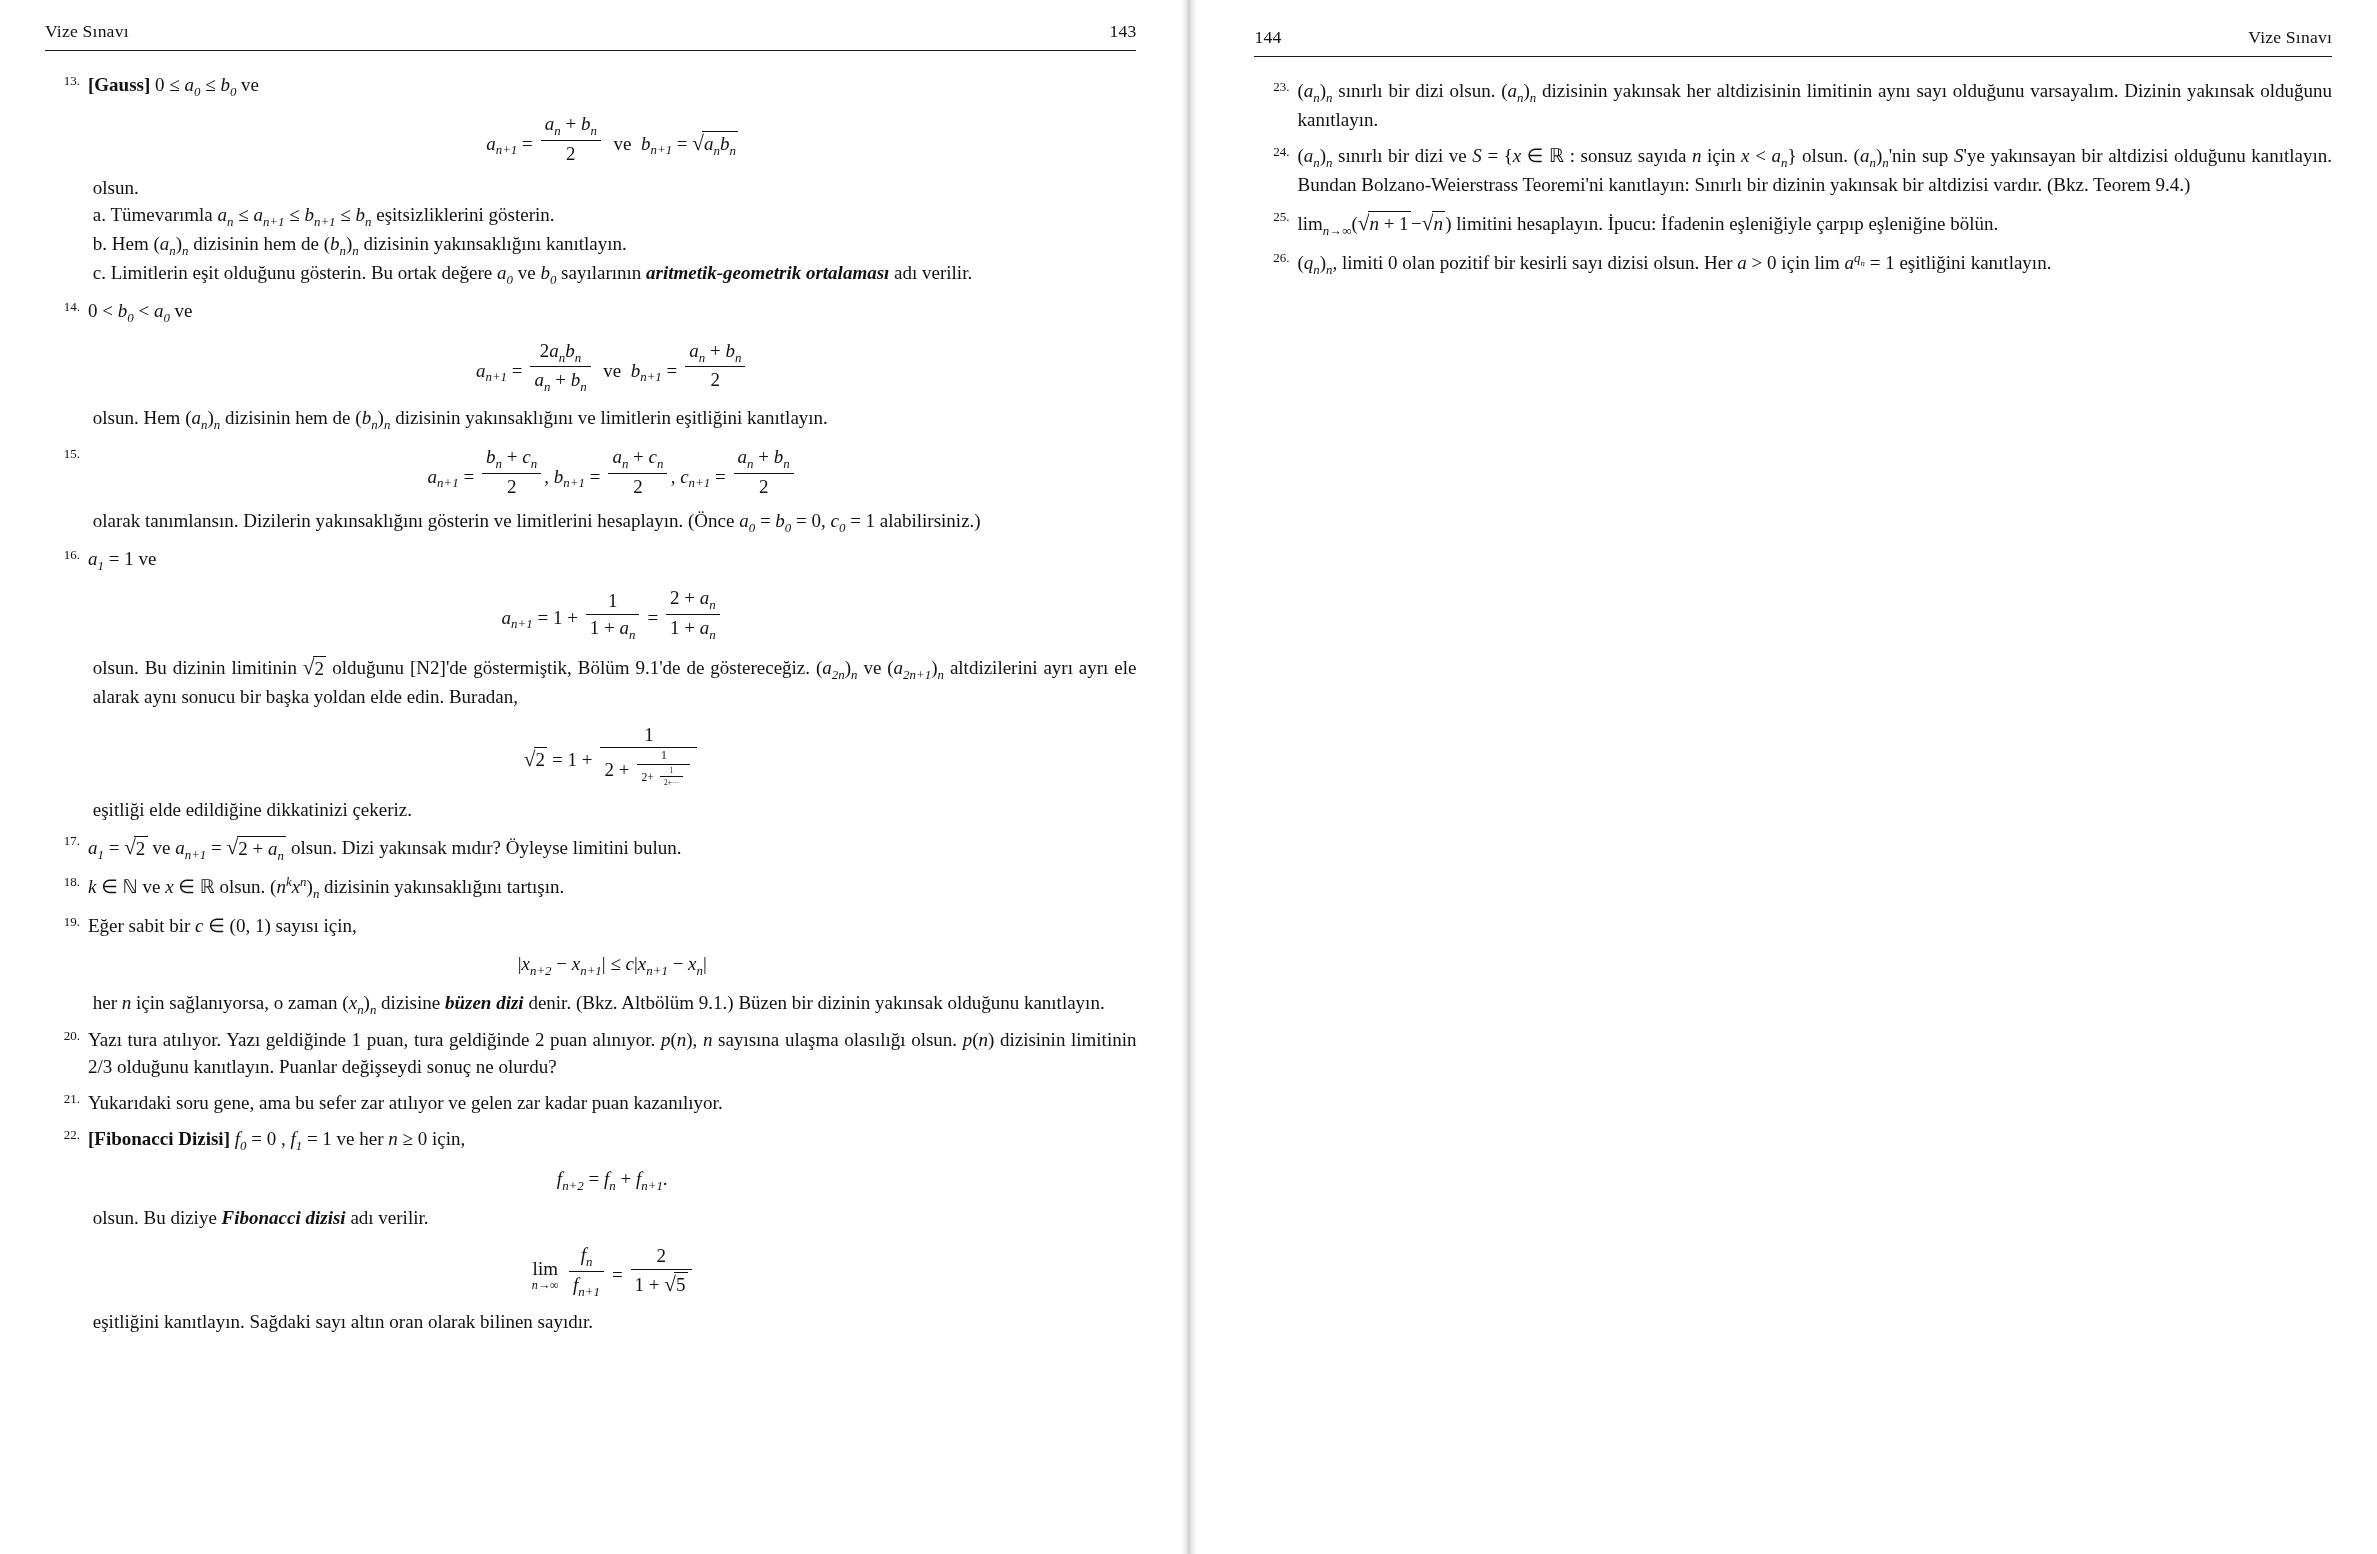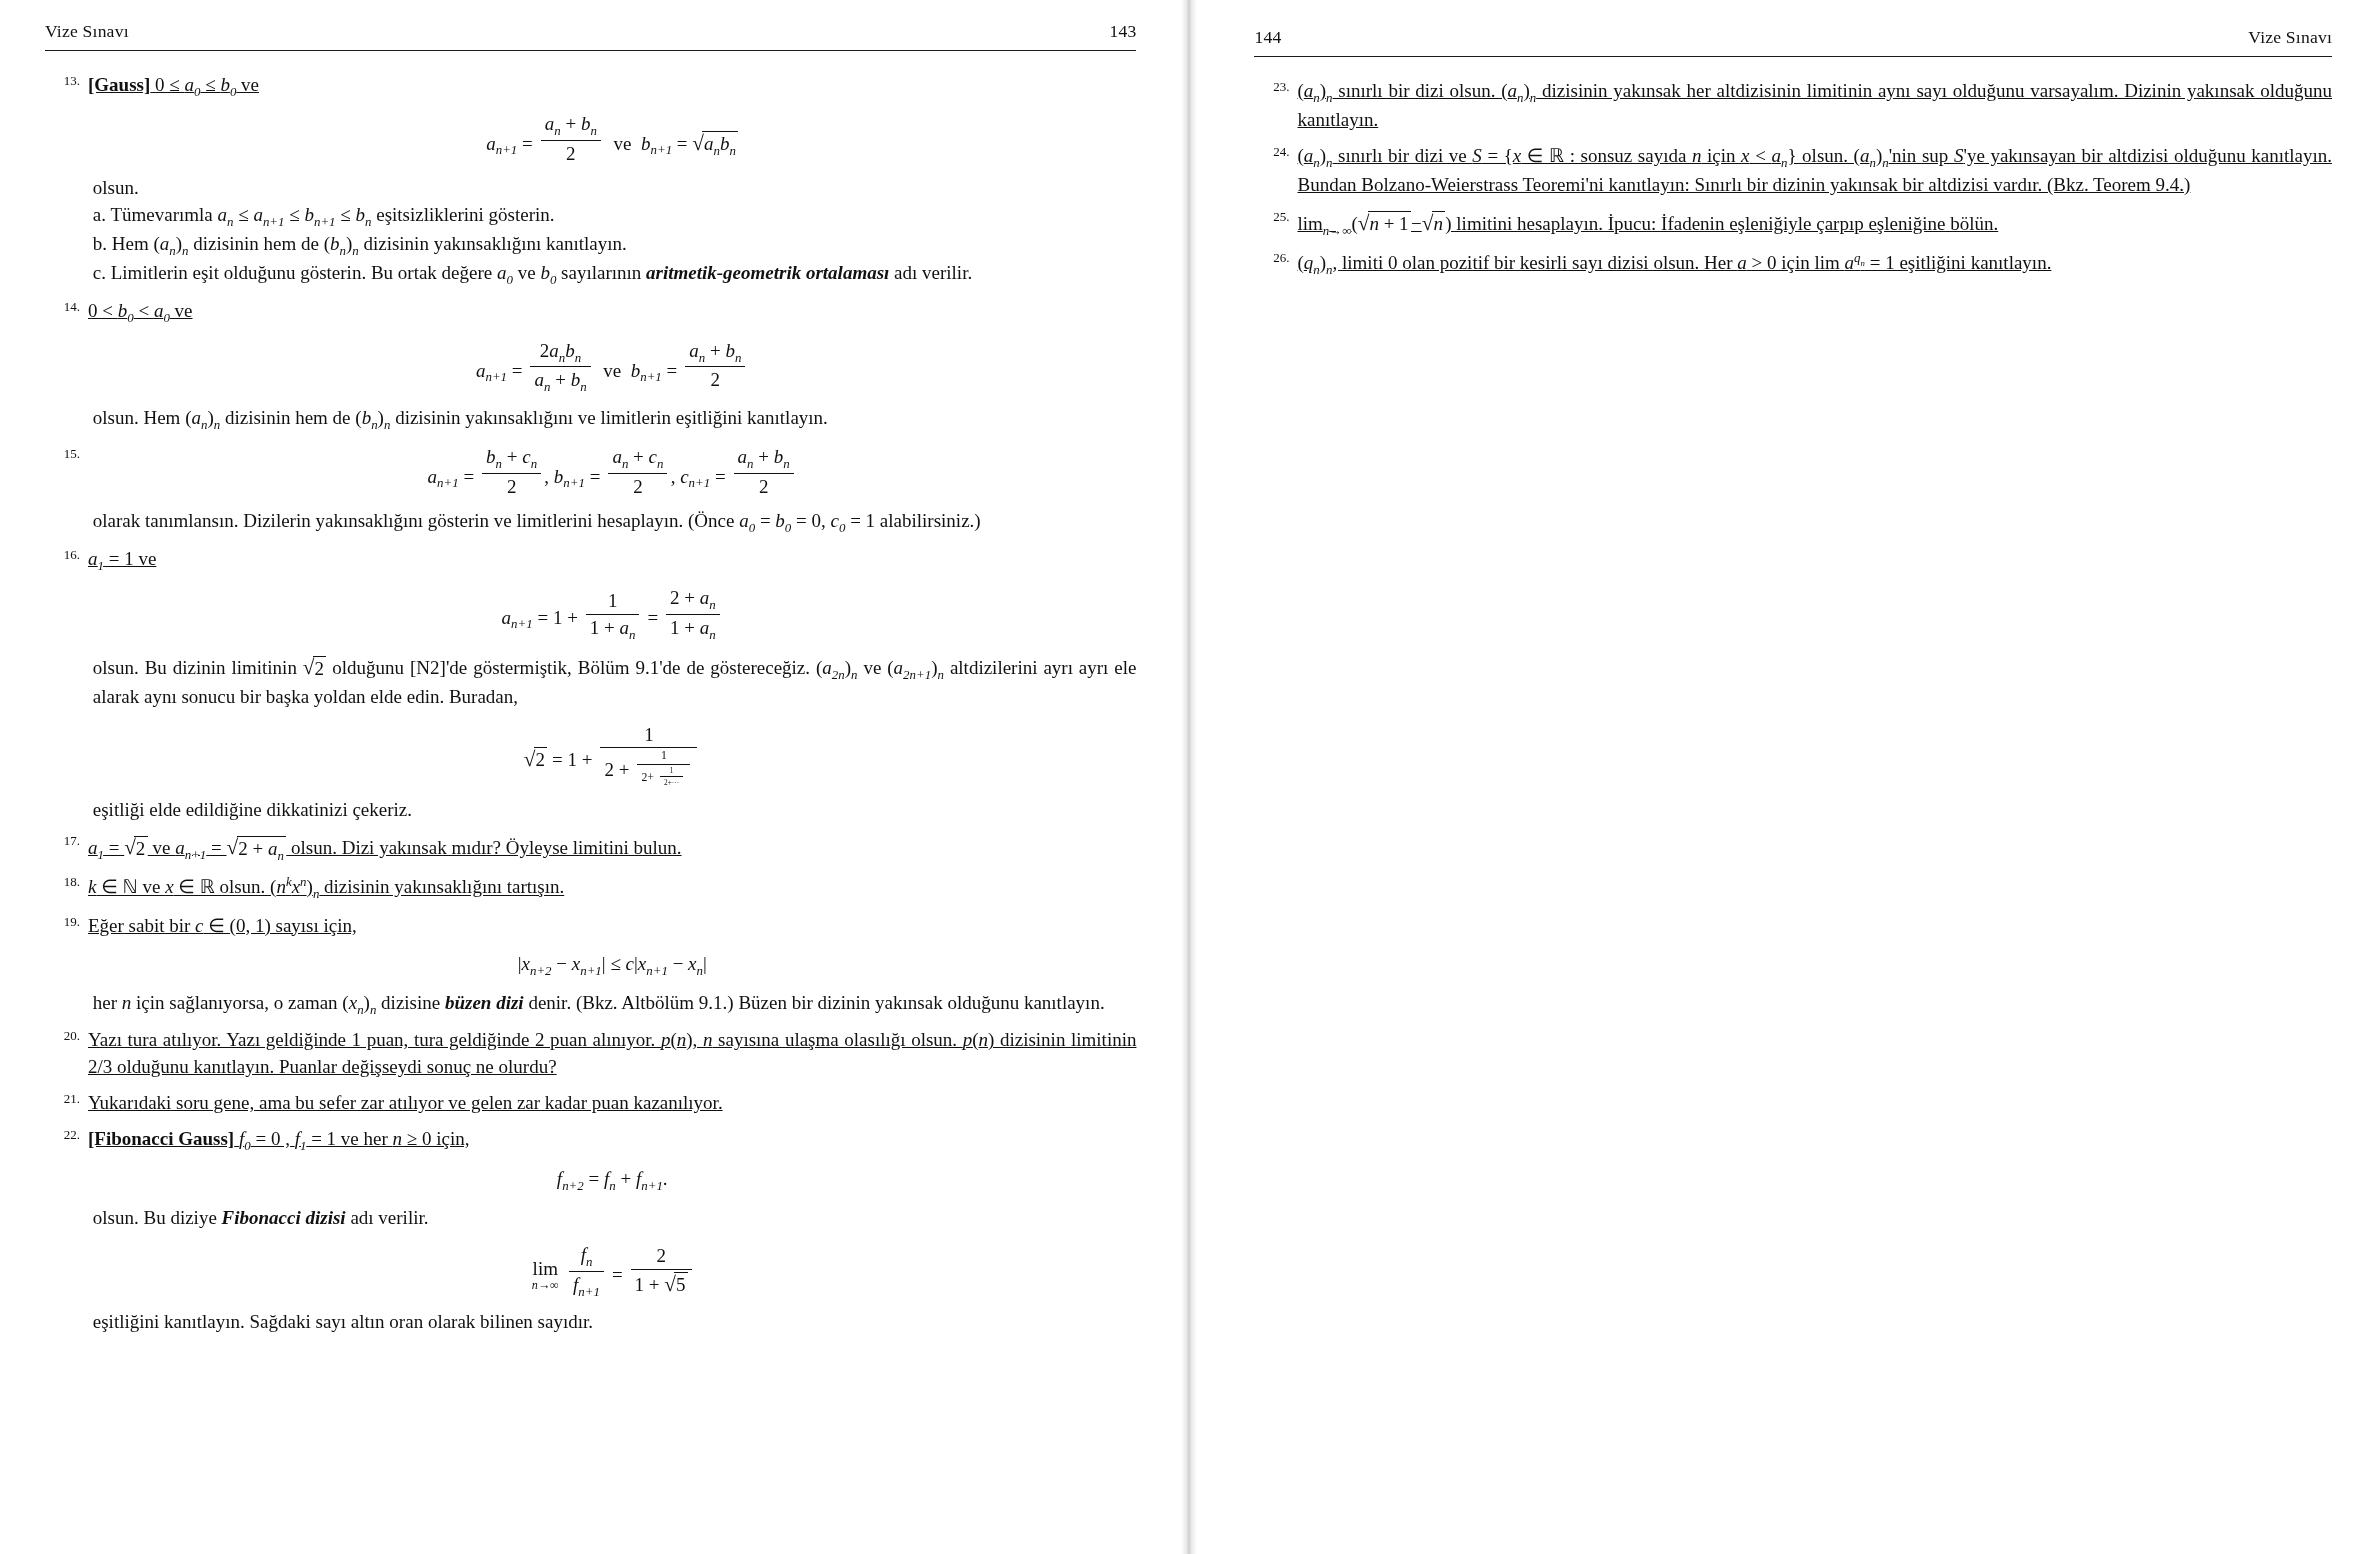--- a/index.html
+++ b/index.html
@@ -63,21 +63,21 @@
     margin-bottom: 8.8px;
   }
   ol.problems > li > .num {
     position: absolute;
     left: 0;
     top: 0;
     width: 35px;
     text-align: right;
     font-size: 13px;
   }
-  .body-text { text-align: justify; text-decoration: underline; }
+  .body-text { text-align: justify; }
   .sub {
     margin-left: 4.8px;
     text-align: justify;
   }
   .bold { font-weight: bold; }
   .bolditalic { font-weight: bold; font-style: italic; }
   .eq {
     text-align: center;
     margin: 11.2px 0 9.6px 0;
     font-size: 19px;
@@ -222,21 +222,21 @@
       </li>
 
       <li>
         <span class="num">21.</span>
         <div class="body-text">Yukarıdaki soru gene, ama bu sefer zar atılıyor ve gelen zar kadar puan kazanılıyor.</div>
       </li>
 
       <li>
         <span class="num">22.</span>
         <div class="body-text">
-          <span class="bold">[Fibonacci Gauss]</span>
+          <span class="bold">[Fibonacci Dizisi]</span>
           <span><span class="m">f</span><sub>0</sub> = 0 , <span class="m">f</span><sub>1</sub> = 1 ve her <span class="m">n</span> ≥ 0 için,</span>
         </div>
         <div class="eq">
           <span class="m">f</span><sub>n+2</sub> = <span class="m">f</span><sub>n</sub> + <span class="m">f</span><sub>n+1</sub>.
         </div>
         <div class="sub">olsun. Bu diziye <span class="bolditalic">Fibonacci dizisi</span> adı verilir.</div>
         <div class="eq">
           <span class="lim"><span class="op">lim</span><span class="sb"><span class="m">n</span>→∞</span></span>
           <span class="frac"><span class="n"><span class="m">f</span><sub>n</sub></span><span class="d"><span class="m">f</span><sub>n+1</sub></span></span>
           =

